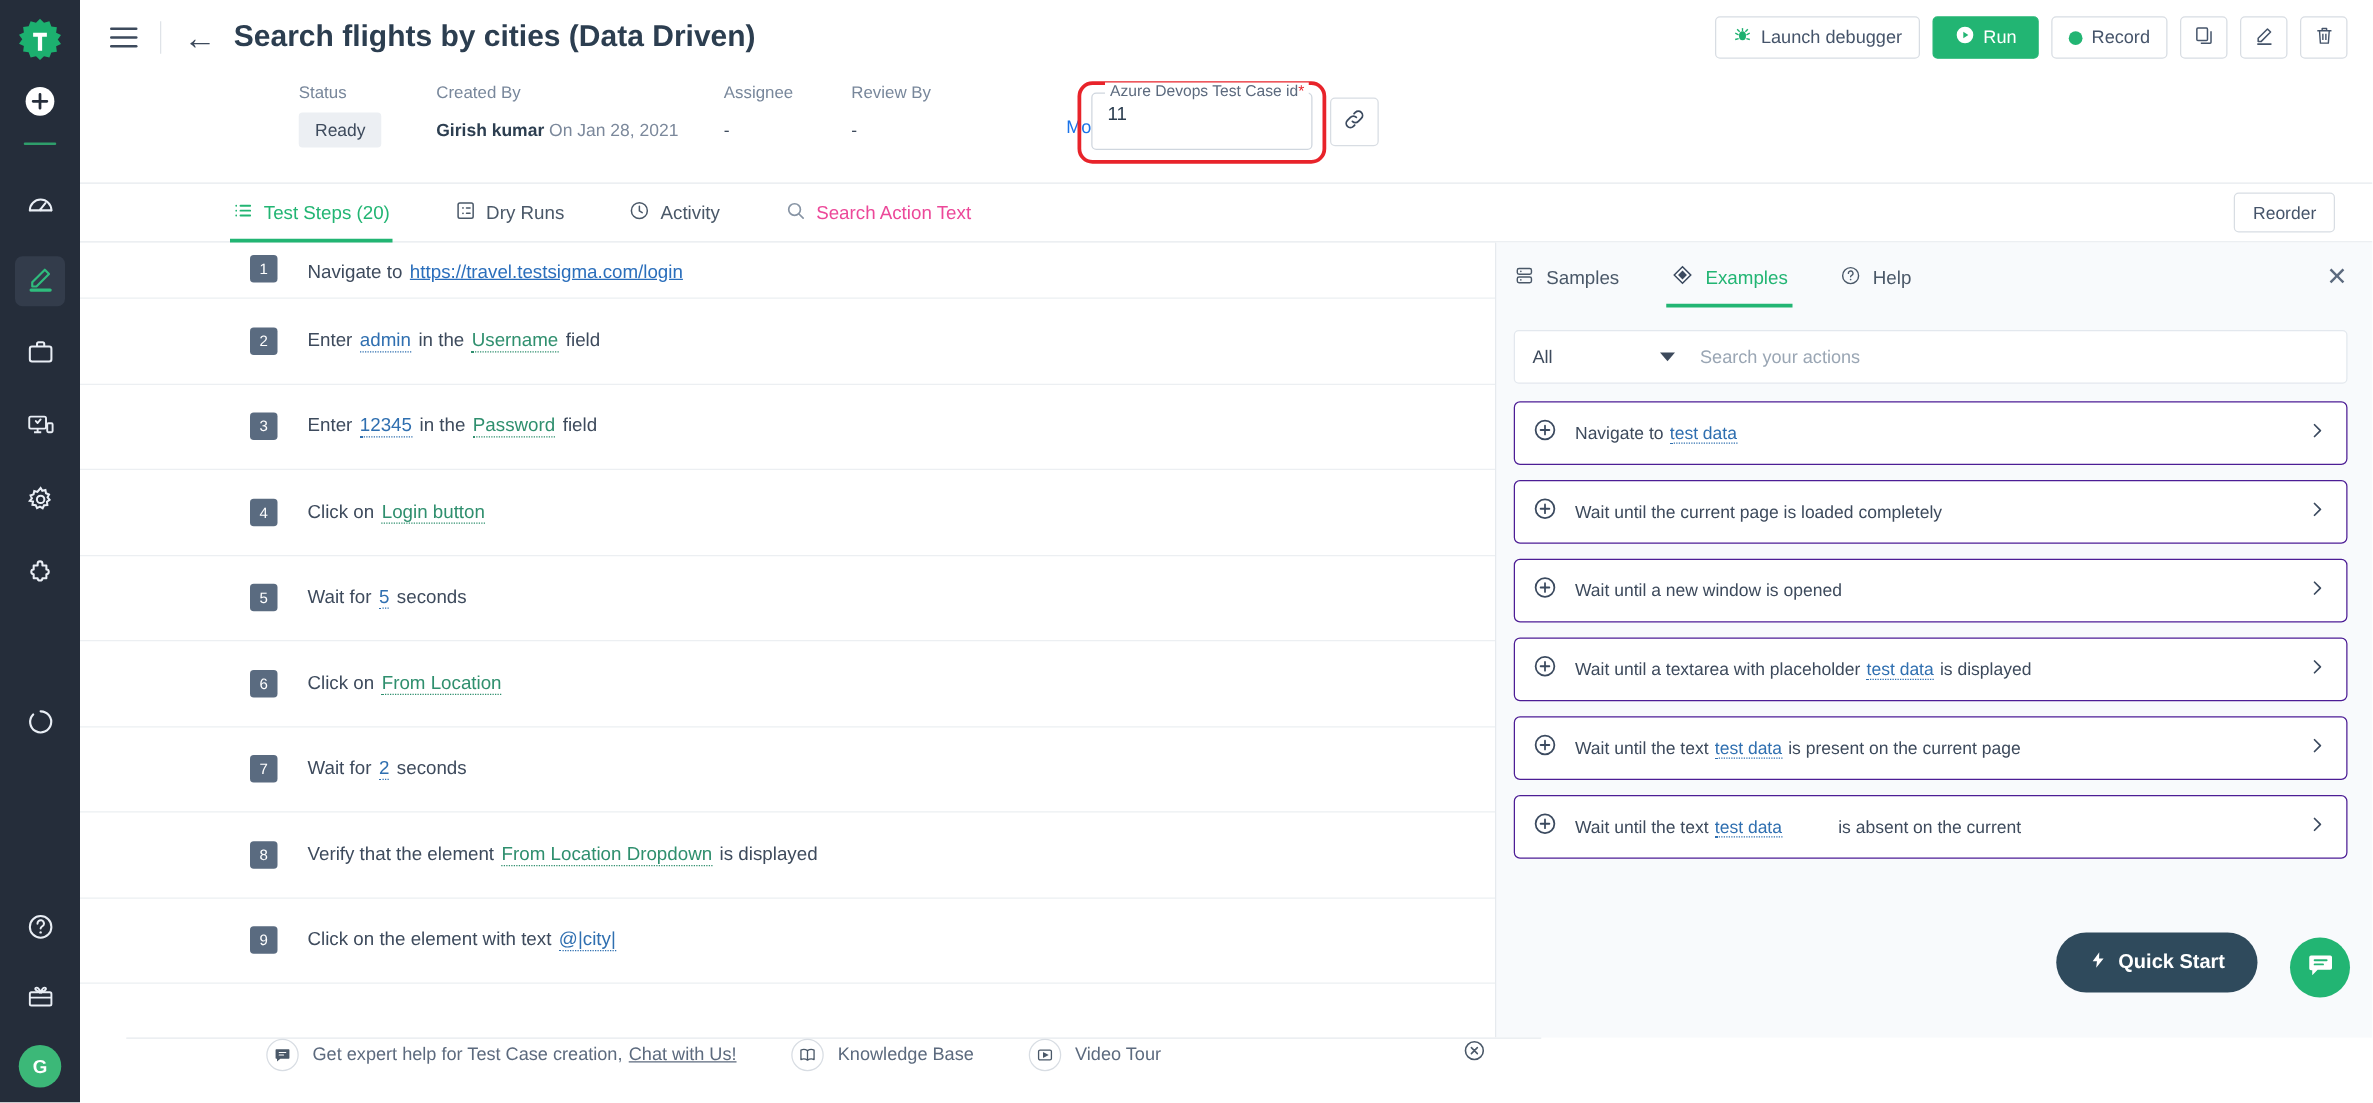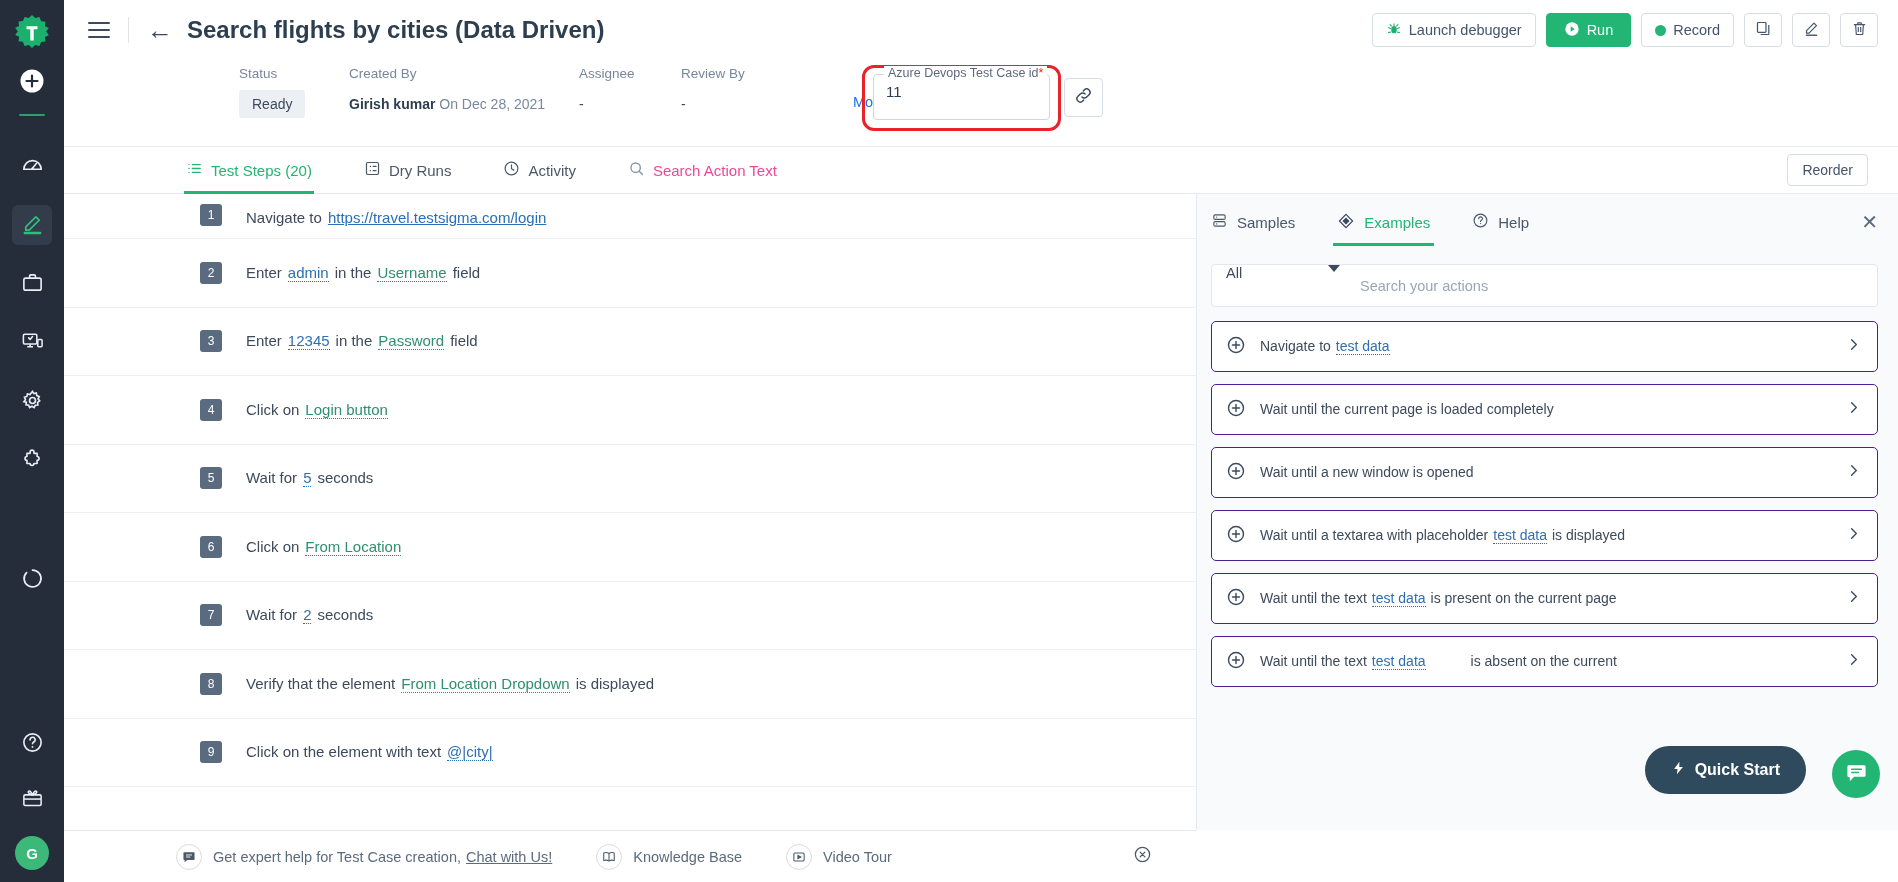--- a/index.html
+++ b/index.html
@@ -132,40 +132,40 @@
     height:55px; margin-right:42px; cursor:pointer; position:relative; }
   .side-tab.active { color:#22b573; }
   .side-tab.active::after { content:""; position:absolute; left:-4px; right:-4px; bottom:4px; height:3px; background:#22b573; }
   .side-close { position:absolute; right:20px; font-size:20px; color:#5c6a7e; cursor:pointer; line-height:1; }
 
   .search-bar {
     margin:14px 20px 0 14px; height:43px; background:#fff; border:1px solid #e3e8ee;
     border-radius:4px; display:flex; align-items:center;
   }
   .filter-sel {
-    width:142px; height:41px; display:flex; align-items:flex-start; justify-content:space-between;
+    width:142px; height:41px; display:flex; align-items:center; justify-content:space-between;
     padding:0 14px; font-size:14.5px; color:#3d4a5c; cursor:pointer;
   }
   .caret { width:0;height:0;border-left:6px solid transparent;border-right:6px solid transparent;border-top:7px solid #3d4a5c; }
   .search-in { flex:1; font-size:14.5px; color:#9aa6b4; padding-left:6px; }
 
   .ex-list { flex:1; overflow:hidden; padding:14px 20px 0 14px; }
   .ex-item {
     background:#fff; border:1px solid #4c1d95; border-radius:5px;
     min-height:51px; margin-bottom:12px; display:flex; align-items:center;
     padding:8px 16px 8px 14px; cursor:pointer;
   }
   .plus-ic { flex:0 0 20px; margin-right:14px; }
   .ex-txt { flex:1; font-size:14px; color:#3d4a5c; line-height:1.45; }
   .chev { color:#3d4a5c; font-size:17px; margin-left:10px; }
 
   
   .botbar {
-    height:52px; border-top:1px solid #e6eaee; display:flex; align-items:center;
-    padding-left:112px; background:#fff; width:1132px; position:relative;
+    height:52px; border-top:1px solid #e6eaee; display:flex; align-items:flex-start;
+    padding-left:112px; background:#fff; width:1132px; position:relative;margin-left:37px;
   }
   .bot-ic {
     width:26px; height:26px; border-radius:50%; border:1px solid #d8dde3;
     display:flex; align-items:center; justify-content:center; margin-right:11px;
   }
   .bot-item { display:flex; align-items:center; font-size:14.5px; color:#5c6a7e; margin-right:44px; cursor:pointer; }
   .chat-link { text-decoration:underline; color:#5c6a7e; }
   .bot-close { position:absolute; right:44px; cursor:pointer; }
 
   
@@ -346,21 +346,21 @@
 
   <div class="metarow">
     <div class="meta-col" style="width:110px">
       <div class="meta-label">Status</div>
       <div class="status-pill">Ready</div>
     </div>
     <div class="meta-col" style="width:230px">
       <div class="meta-label">Created By</div>
       <div class="meta-val" style="padding-top:6px">
         <span class="meta-strong">Girish kumar</span>
-        <span class="meta-sub">On Dec 28, 2021</span>
+        <span class="meta-sub">On Jan 28, 2021</span>
       </div>
     </div>
     <div class="meta-col" style="width:102px">
       <div class="meta-label">Assignee</div>
       <div class="meta-val" style="padding-top:6px">-</div>
     </div>
     <div class="meta-col" style="width:172px">
       <div class="meta-label">Review By</div>
       <div class="meta-val" style="padding-top:6px">-</div>
     </div>

